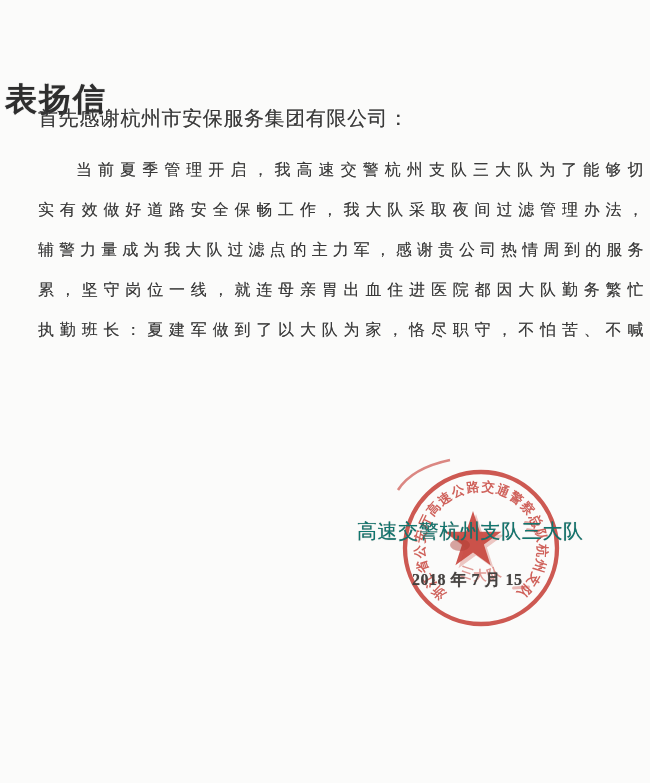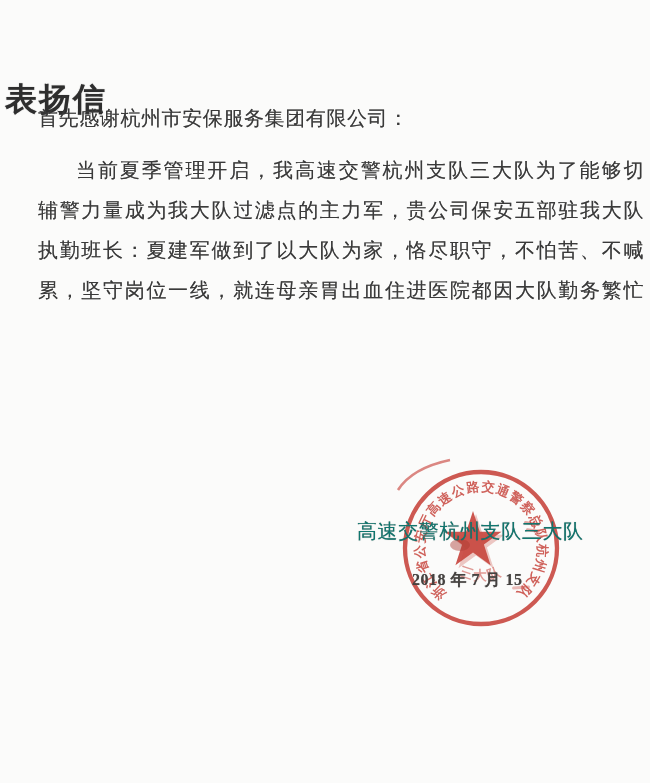--- a/index.html
+++ b/index.html
@@ -34,21 +34,21 @@
   }
   .body-block {
     position: absolute;
     top: 150px; left: 38px;
     width: 606px;
     z-index: 3;
   }
   .body-line {
     height: 40px;
     line-height: 40px;
-    font-size: 20px;
+    font-size: 16px;
     letter-spacing: 0.6px;
     text-align: justify;
     text-align-last: justify;
     text-shadow: 0 0 0.6px rgba(58,58,58,0.6);
     white-space: nowrap;
   }
   .body-line.indent { text-indent: 38px; }
   .signature {
     position: absolute;
     top: 517px; left: 357px;
@@ -97,23 +97,24 @@
 <body>
 
 <div class="page">
 
   <h1 class="title">表扬信</h1>
 
   <div class="salutation">首先感谢杭州市安保服务集团有限公司：</div>
 
   <div class="body-block">
     <div class="body-line indent">当前夏季管理开启，我高速交警杭州支队三大队为了能够切</div>
-    <div class="body-line">辅警力量成为我大队过滤点的主力军，贵公司保安五部驻我大队</div>
+    <div class="body-line">实有效做好道路安全保畅工作，我大队采取夜间过滤管理办法，</div>
+    <div class="body-line">辅警力量成为我大队过滤点的主力军，感谢贵公司热情周到的服务</div>
+    <div class="body-line">累，坚守岗位一线，就连母亲胃出血住进医院都因大队勤务繁忙</div>
     <div class="body-line">执勤班长：夏建军做到了以大队为家，恪尽职守，不怕苦、不喊</div>
-    <div class="body-line">累，坚守岗位一线，就连母亲胃出血住进医院都因大队勤务繁忙</div>
   </div>
 
   <svg class="seal" viewBox="0 0 190 200" xmlns="http://www.w3.org/2000/svg">
 
     <path d="M 10,40 Q 24,18 62,10" style="fill:none; stroke:var(--seal-red,#c43a32); stroke-width:2.6; opacity:0.65;"></path>
 
     <circle cx="93" cy="98" r="76" style="fill:none; stroke:var(--seal-red,#c43a32); stroke-width:4.3; opacity:0.9;"></circle>
 
     <defs>
       <path id="ringPath" d="M 60.3,144.7 A 57,57 0 1 1 125.7,144.7"></path>

